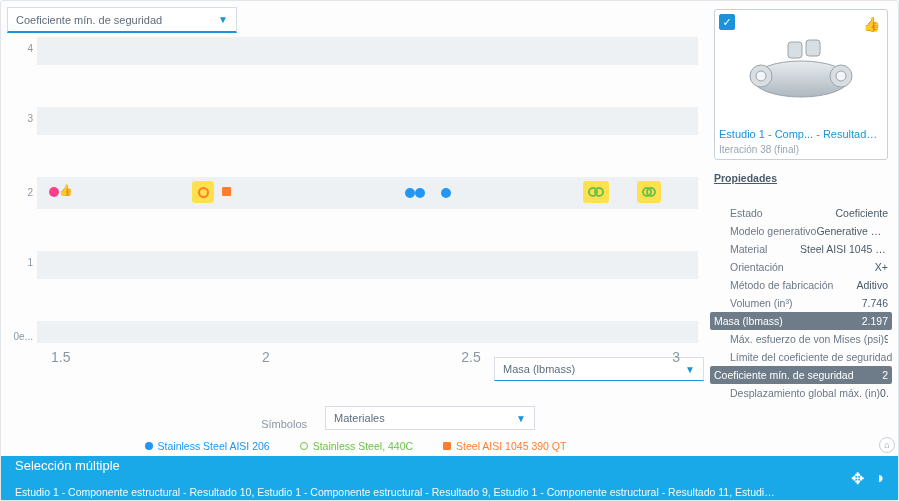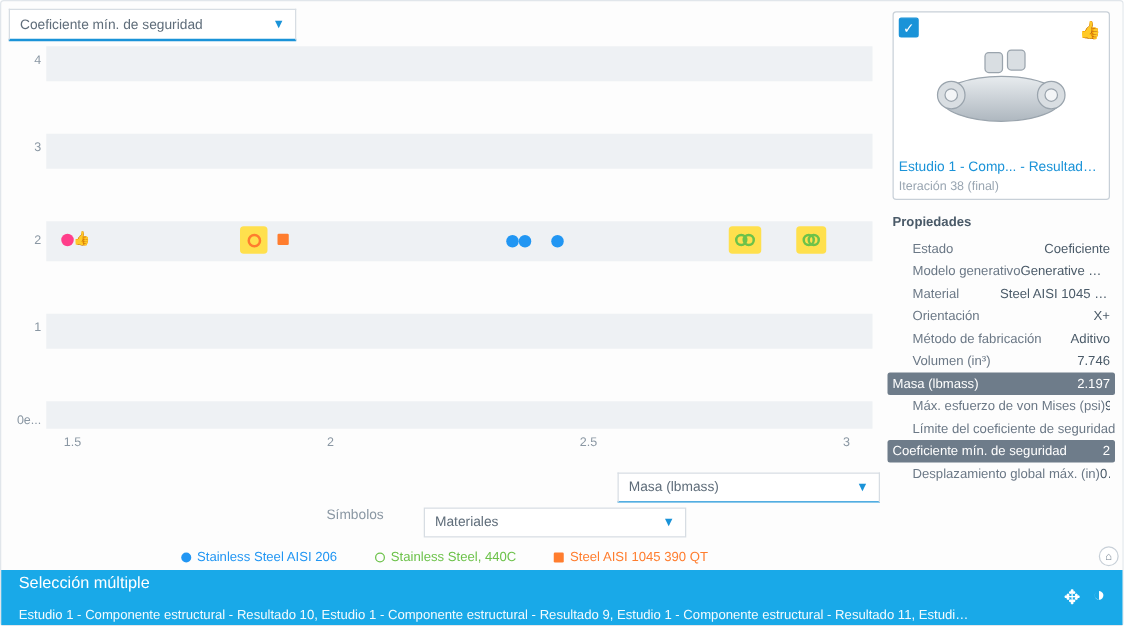--- a/index.html
+++ b/index.html
@@ -19,36 +19,36 @@
   .plot { position:absolute; left:30px; top:0; right:6px; height:310px;}
   
   .band { position:absolute; left:0; right:0; height:28px; background:#eef1f4;}
   .ylab { position:absolute; left:6px; width:20px; text-align:right; color:#8a97a3; font-size:10px;}
   .pt { position:absolute; width:10px; height:10px; border-radius:50%;}
   .pt-blue { background:#2196f3; }
   .pt-green { width:10px; height:10px; border:2px solid #6cc24a; border-radius:50%; background:transparent;}
   .pt-orange { width:9px; height:9px; background:#ff7d2e; border-radius:1px;}
   .pt-pink { background:#ff3e8a; border-radius:50%;}
   .badge { position:absolute; width:22px; height:22px; background:#ffe04d; border-radius:3px; display:flex; align-items:center; justify-content:center;}
-  .xlabels { position:absolute; top:312px; left:26px; right:6px; display:flex; justify-content:space-between; padding:0 18px; color:#8a97a3; font-size:10px;}
-  .sym-row { display:flex; gap:32px; align-items:flex-start; margin-top:4px;}
+  .xlabels { position:absolute; top:312px; left:26px; right:6px; display:flex; justify-content:space-between; padding:0 18px; color:#8a97a3; font-size:14px;}
+  .sym-row { display:flex; gap:18px; align-items:flex-end; margin-top:25px;}
   .sym-lbl { width:300px; text-align:right; color:#8a97a3;}
   .legend { display:flex; gap:30px; justify-content:center; margin-top:10px; font-size:10.5px;}
   .lg { display:flex; align-items:center; gap:5px;}
   .dot {width:8px;height:8px;border-radius:50%;}
   .circ{width:8px;height:8px;border:1.5px solid #6cc24a;border-radius:50%;}
   .sq{width:8px;height:8px;background:#ff7d2e;border-radius:1px;}
   
   .thumb-box{border:1px solid #c8d0d8;border-radius:3px;padding:4px;display:flex;flex-direction:column;gap:4px;position:relative;background:#fff;}
   .chk{position:absolute;top:4px;left:4px;width:16px;height:16px;border:1px solid #1a93d8;border-radius:2px;background:#1a93d8;display:flex;align-items:center;justify-content:center;color:#fff;font-size:11px;}
   .thumbs-up{position:absolute;top:6px;right:6px;color:#ccd4db;font-size:14px;}
   .thumb-img{height:110px;display:flex;align-items:center;justify-content:center;}
   .result-title{color:#1a93d8;font-size:11px;white-space:nowrap;overflow:hidden;text-overflow:ellipsis;}
   .result-sub{color:#9aa6b2;font-size:10px;}
-  .props-h{font-weight:600;color:#4a5a68;margin:12px 0 6px;}
+  .props-h{font-weight:600;color:#4a5a68;margin:12px 0 20px;text-decoration:underline;}
   .prow{display:flex;justify-content:space-between;align-items:center;line-height:18px;color:#6b7886;white-space:nowrap;padding-left:16px;}
   .prow .v{color:#4a5a68;font-weight:500;max-width:88px;text-align:right;overflow:hidden;text-overflow:ellipsis;}
   .prow.hl{background:#6e7c8a;color:#fff;margin:0 -4px;padding:0 4px;border-radius:2px;}
   .prow.hl .v{color:#fff;}
   
   .footer{background:#19a9e8;color:#fff;height:44px;display:flex;align-items:center;padding:4px 14px;justify-content:space-between;}
   .ft-txt{display:flex;flex-direction:column;gap:13px;overflow:hidden}
   .ft-title{font-size:13px;font-weight:300;}
   .ft-sub{font-size:10.5px;opacity:.95;white-space:nowrap;overflow:hidden;text-overflow:ellipsis;max-width:760px}
   .ft-icons{display:flex;gap:10px;font-size:16px;}

